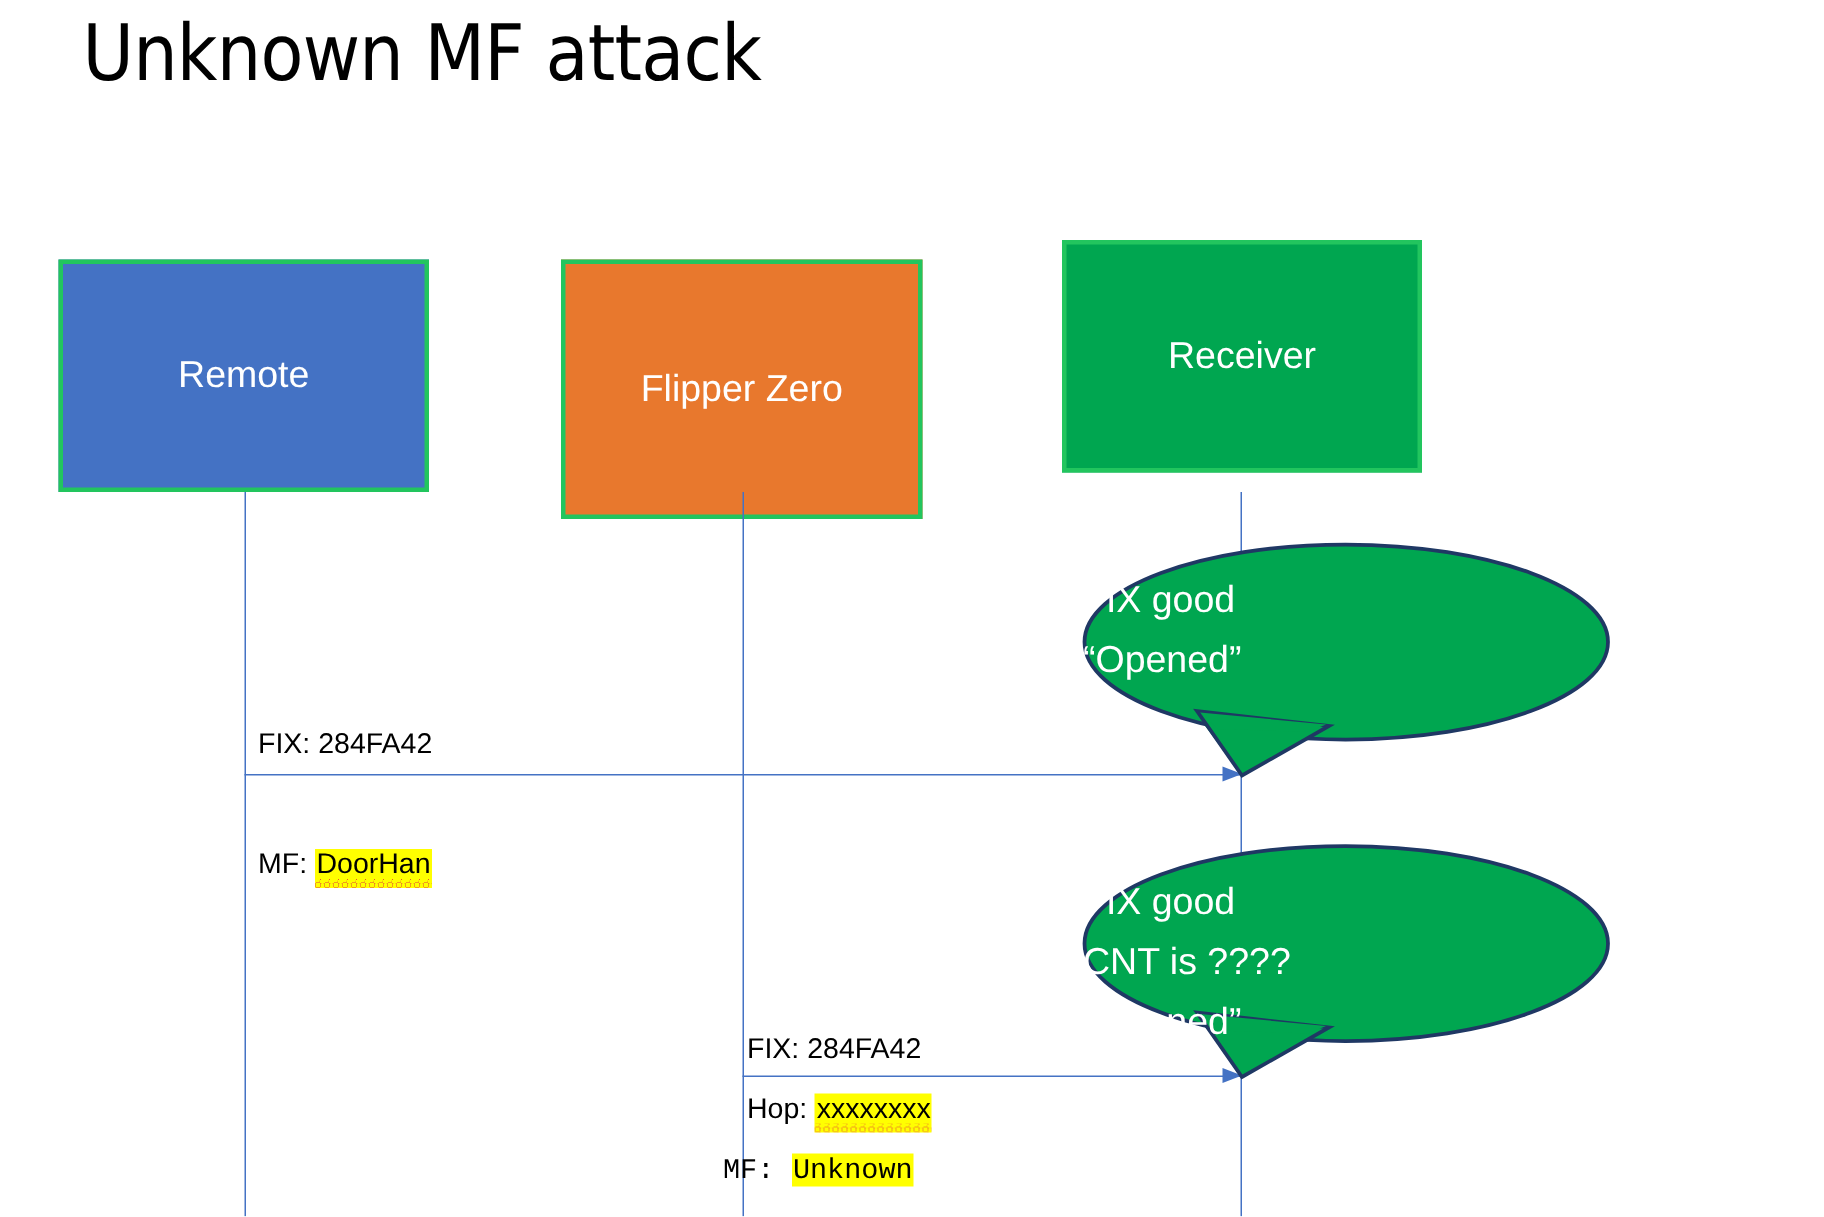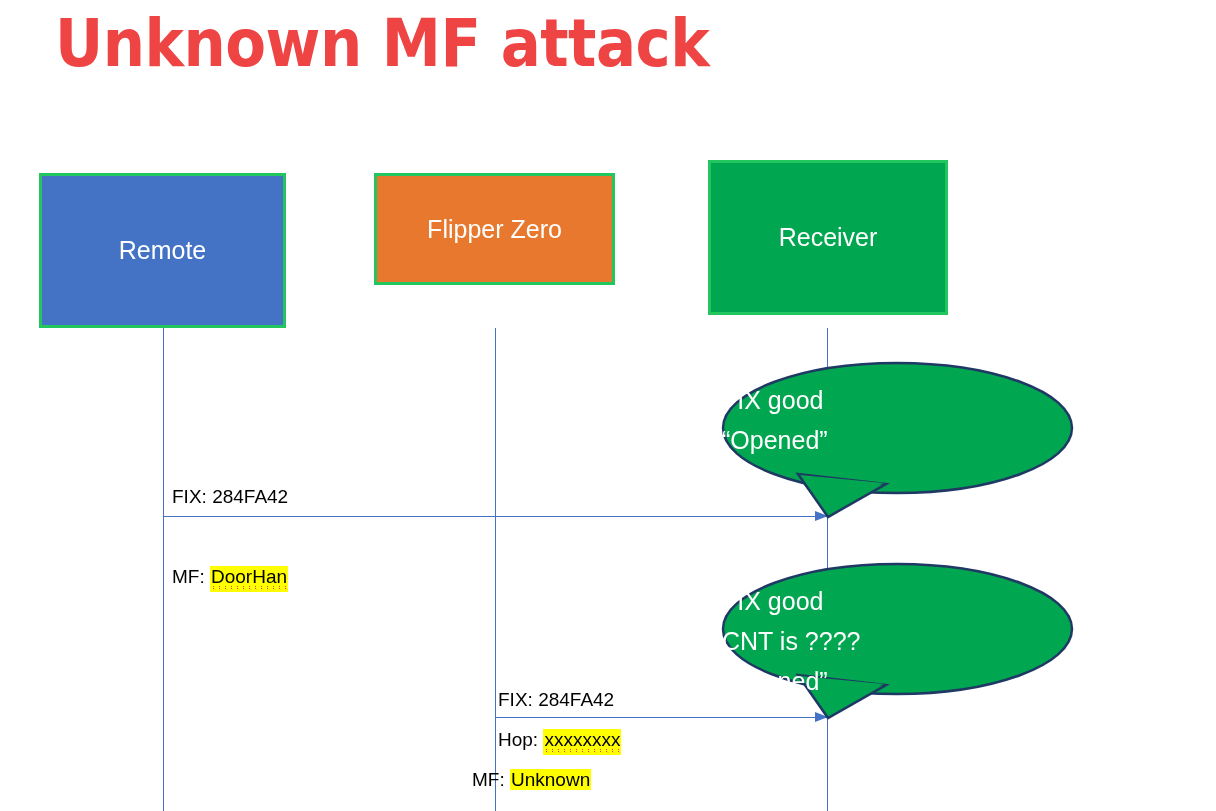--- a/index.html
+++ b/index.html
@@ -17,42 +17,42 @@
     background: #ffffff;
     overflow: hidden;
   }
 
   
   .slide-title {
     position: absolute;
     left: 55px;
     top: 8px;
     font-family: "DejaVu Sans Condensed", "Liberation Sans Narrow", "Liberation Sans", sans-serif;
-    font-size: 66px;
-    font-weight: 700;
+    font-size: 52px;
+    font-weight: 400;
     letter-spacing: -0.5px;
-    color: #ef4444;
+    color: #000000;
     white-space: nowrap;
     line-height: 1.1;
   }
 
   
   .actor-box {
     position: absolute;
     border: 3px solid #22c55e;
     box-sizing: border-box;
     display: flex;
     align-items: center;
     justify-content: center;
     color: #ffffff;
     font-size: 25px;
     font-weight: 400;
   }
   .actor-remote  { left: 39px;  top: 173px; width: 247px; height: 155px; background: #4472C4; }
-  .actor-flipper { left: 374px; top: 173px; width: 241px; height: 112px; background: #E8782D; }
+  .actor-flipper { left: 374px; top: 173px; width: 241px; height: 173px; background: #E8782D; }
   .actor-receiver{ left: 708px; top: 160px; width: 240px; height: 155px; background: #00A650; }
 
   
   .lifeline {
     position: absolute;
     width: 1px;
     background: #4472C4;
     top: 328px;
     height: 483px;
   }
@@ -86,21 +86,21 @@
     font-size: 19px;
     color: #000000;
     line-height: 40px;
     white-space: nowrap;
   }
   .msg1-line1 { left: 172px; top: 477px; }
   .msg1-line2 { left: 172px; top: 517px; }
   .msg1-line3 { left: 172px; top: 557px; }
   .msg2-line1 { left: 498px; top: 680px; }
   .msg2-line2 { left: 498px; top: 720px; }
-  .msg2-line3 { left: 472px; top: 760px; }
+  .msg2-line3 { left: 482px; top: 760px; font-family: Liberation Mono, monospace; }
 
   .hl {
     background: #FFFF00;
     padding: 0 1px;
   }
   .squiggle {
     background-image:
       radial-gradient(circle at 2px 4px, transparent 1.6px, #E03A3A 1.8px, transparent 2.1px),
       radial-gradient(circle at 5px 1.5px, transparent 1.6px, #E03A3A 1.8px, transparent 2.1px);
     background-size: 6px 6px;

